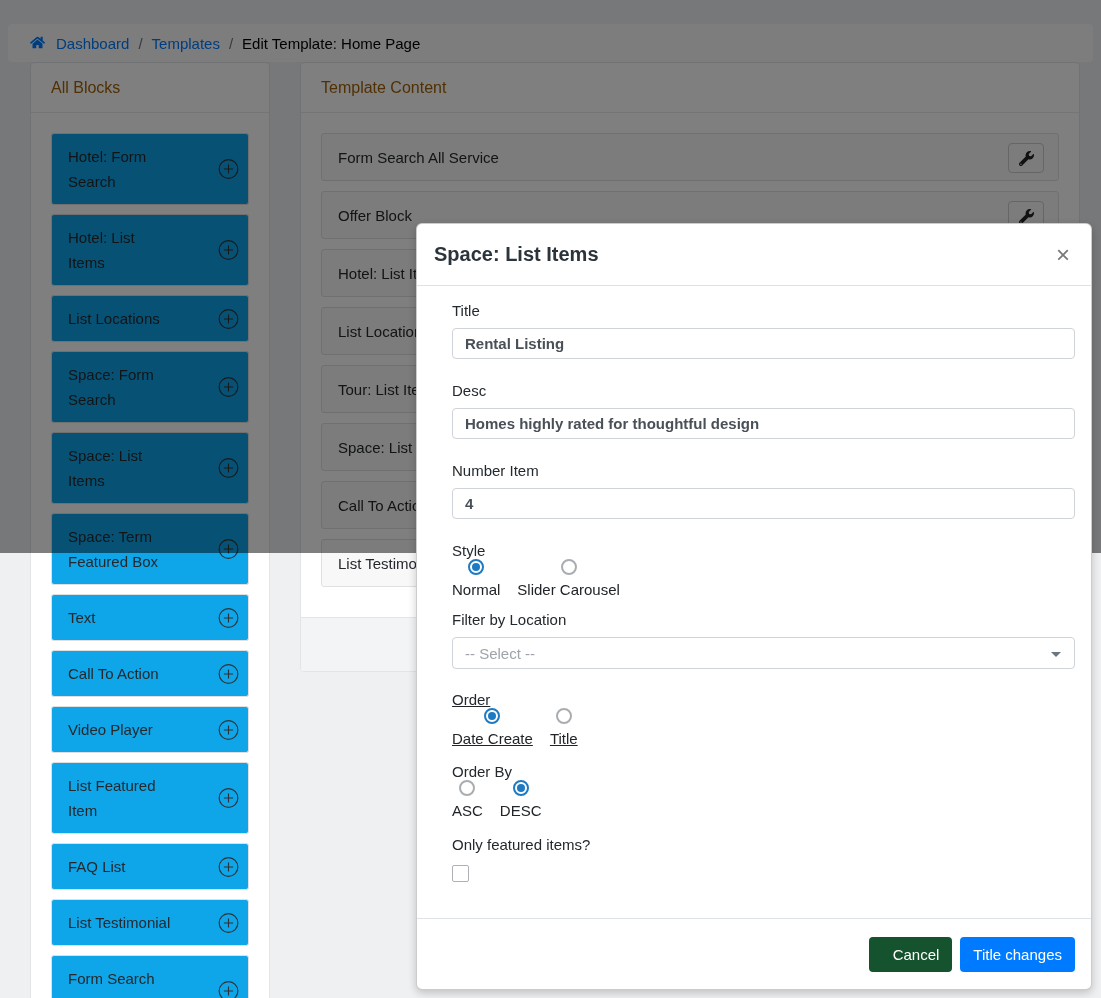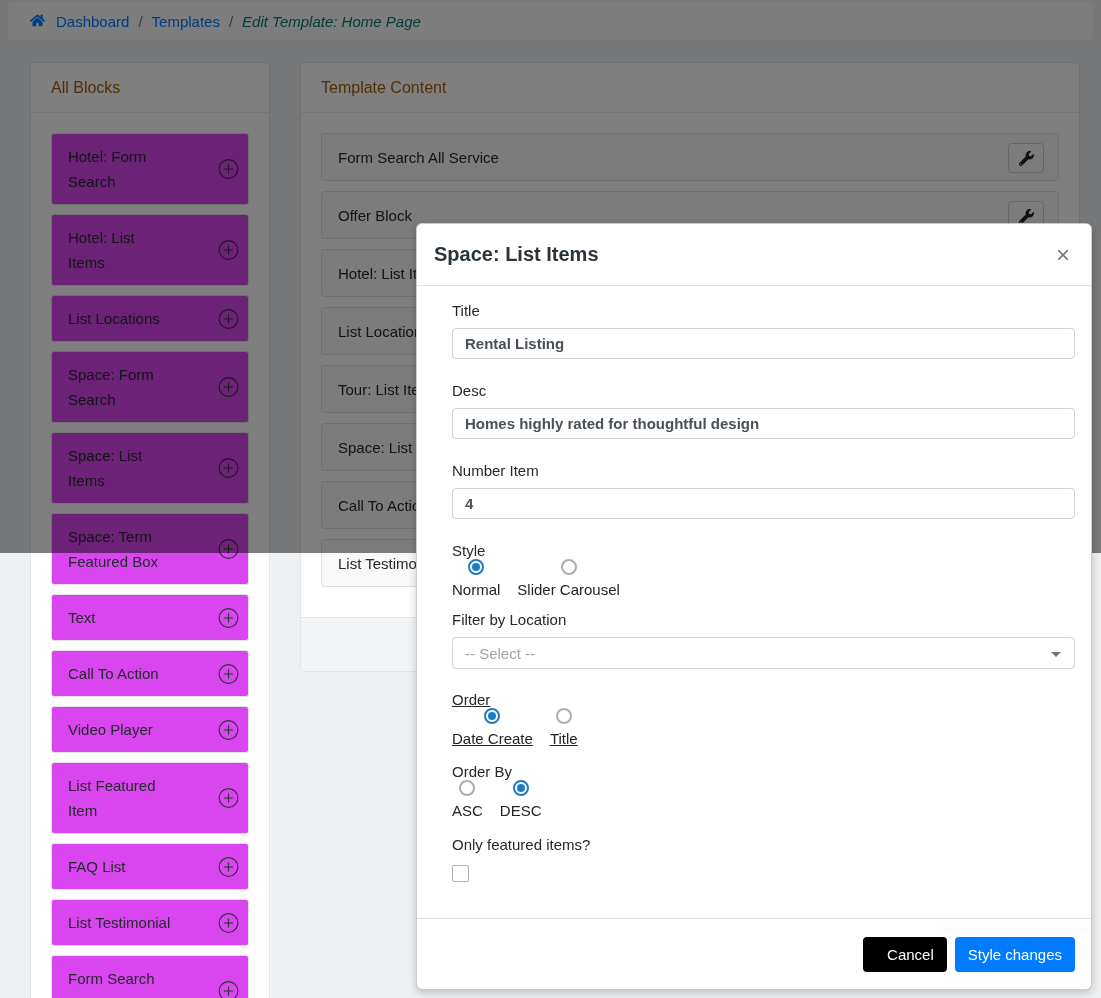--- a/index.html
+++ b/index.html
@@ -6,27 +6,27 @@
   html,body { width:1101px; height:998px; }
   body {
     position:relative; overflow:hidden;
     background:#eef0f2;
     font-family:"Liberation Sans", sans-serif;
     color:#212529; font-size:15px;
   }
 
   
   .breadcrumb-bar {
-    position:absolute; left:8px; top:2px; width:1085px; height:38px;
+    position:absolute; left:8px; top:24px; width:1085px; height:38px;
     background:#fafbfc; border-radius:4px;
     display:flex; align-items:center; padding:0 22px; gap:9px;
   }
   .crumb-link { color:#007bff; text-decoration:none; cursor:pointer; }
   .crumb-sep { color:#6c757d; }
-  .crumb-current { color:#0f766e;font-style:italic; }
+  .crumb-current { color:#000000; }
   .home-ic { width:15px; height:15px; fill:#007bff; margin-right:2px; margin-top:-2px; }
 
   
   .card {
     position:absolute; background:#fff;
     border:1px solid #e2e5e8; border-radius:4px;
   }
   .card-header {
     height:50px; display:flex; align-items:center;
     padding:0 20px; border-bottom:1px solid #e7eaec;
@@ -36,21 +36,21 @@
   .content-card { left:300px; top:62px; width:780px; height:610px; display:flex; flex-direction:column; }
   .content-body { flex:1; padding:20px; }
   .content-footer {
     height:54px; background:#f3f4f6; border-top:1px solid #e3e6e8;
     border-radius:0 0 4px 4px;
   }
 
   
   .side-list { padding:20px; }
   .side-item {
-    position:relative; background:#d946ef; border:1px solid #e0e0e0;
+    position:relative; background:#0ea5e9; border:1px solid #e0e0e0;
     border-radius:3px; margin-bottom:9px; cursor:pointer;
     padding:10px 74px 10px 16px; line-height:25px; min-height:47px;
     color:#25292d;
   }
   .plus-ic {
     position:absolute; right:9px; top:50%; transform:translateY(-50%);
     width:21px; height:21px;
   }
   .plus-ic svg { width:21px; height:21px; display:block; }
 
@@ -126,21 +126,21 @@
   }
   .modal-footer {
     flex:0 0 71px; border-top:1px solid #dee2e6;
     display:flex; align-items:center; justify-content:flex-end;
     gap:8px; padding:0 16px; border-radius:0 0 6px 6px;
   }
   .btn {
     height:35px; border:none; border-radius:4px; padding:0 13px;
     font-size:15px; font-family:inherit; color:#fff; cursor:pointer;
   }
-  .btn-secondary { background:#000000;padding-left:24px; }
+  .btn-secondary { background:#14532d;padding-left:24px; }
   .btn-primary { background:#007bff; }
 </style>
 </head>
 <body>
 
 <nav class="breadcrumb-bar">
   <svg class="home-ic" viewBox="0 0 576 512">
       <path d="M280.37 148.26L96 300.11V464a16 16 0 0 0 16 16l112.06-.29a16 16 0 0 0 15.92-16V368a16 16 0 0 1 16-16h64a16 16 0 0 1 16 16v95.64a16 16 0 0 0 16 16.05L464 480a16 16 0 0 0 16-16V300L295.67 148.26a12.19 12.19 0 0 0-15.3 0zM571.6 251.47L488 182.56V44.05a12 12 0 0 0-12-12h-56a12 12 0 0 0-12 12v72.61L318.47 43a48 48 0 0 0-61 0L4.34 251.47a12 12 0 0 0-1.6 16.9l25.5 31A12 12 0 0 0 45.15 301l235.22-193.74a12.19 12.19 0 0 1 15.3 0L530.9 301a12 12 0 0 0 16.9-1.6l25.5-31a12 12 0 0 0-1.7-16.93z"></path>
     </svg>
   <a class="crumb-link">Dashboard</a>
@@ -424,15 +424,15 @@
     </div>
 
     <div class="form-group">
       <label class="form-label" style="margin-bottom:0;">Only featured items?</label>
       <span class="checkbox"></span>
     </div>
 
   </div>
   <div class="modal-footer">
     <button class="btn btn-secondary">Cancel</button>
-    <button class="btn btn-primary">Style changes</button>
+    <button class="btn btn-primary">Title changes</button>
   </div>
 </div>
 
 </body></html>

